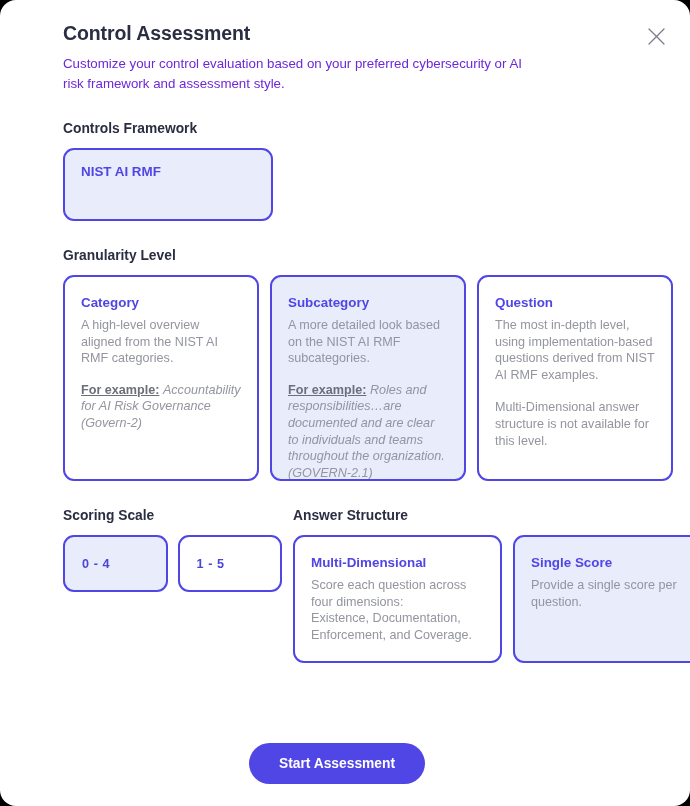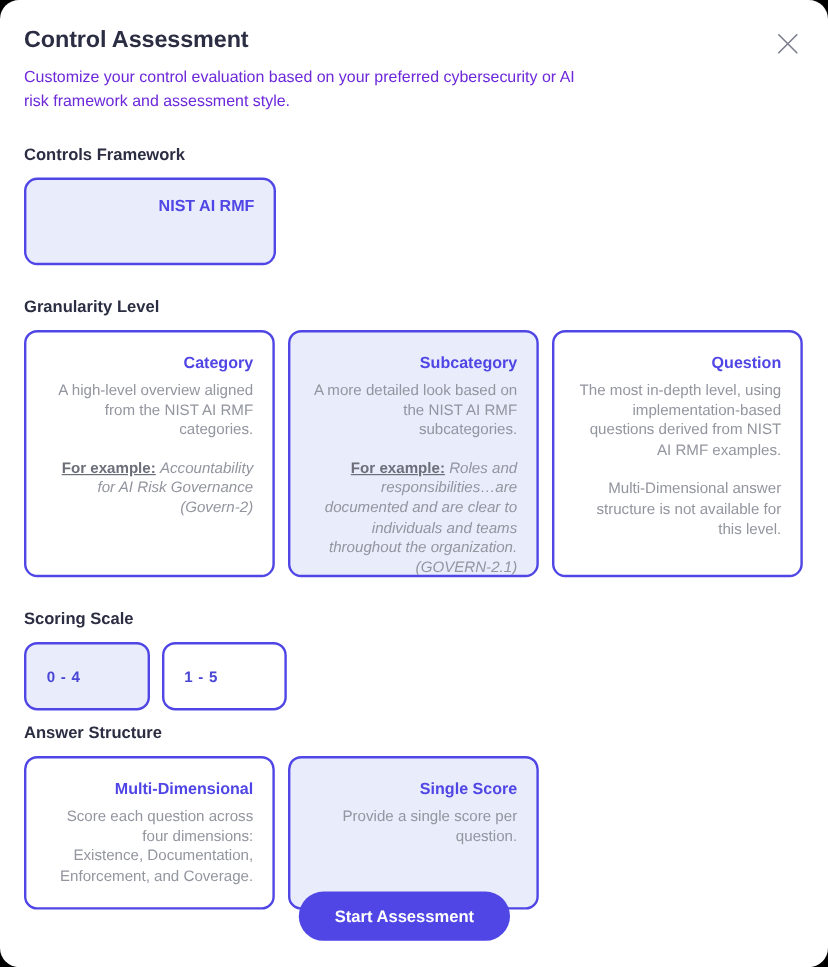--- a/index.html
+++ b/index.html
@@ -32,20 +32,21 @@
     height: 28px;
     display: flex;
     align-items: center;
     justify-content: center;
     cursor: pointer;
   }
   .close-btn svg { display: block; }
 
   .content {
     padding: 22px 17px 0 20px;
+    margin-left: 43px;
   }
 
   .title {
     font-size: 19.5px;
     font-weight: bold;
     color: #2b2d42;
     letter-spacing: -0.1px;
     margin: 0 0 9px 0;
   }
 
@@ -67,21 +68,20 @@
   .section { margin-top: 27px; }
 
   
   .card {
     box-sizing: border-box;
     border: 2px solid #4f46e5;
     border-radius: 11px;
     background: #ffffff;
     padding: 16px 15px;
     cursor: pointer;
-    text-align: right;
   }
   .card.selected {
     background: #e8ecfb;
   }
 
   .card-title {
     font-size: 13.4px;
     font-weight: bold;
     color: #5046e5;
     margin: 0 0 7px 0;
@@ -131,21 +131,20 @@
     text-decoration: underline;
   }
   .example i { font-style: italic; }
   .spaced { margin-top: 16px; }
 
   
   .bottom-row {
     display: flex;
     gap: 11px;
     margin-top: 27px;
-    flex-direction: column;
   }
   .col-scoring { width: 219px; }
   .col-answer { width: 429px; }
 
   .scoring-row { display: flex; gap: 10px; }
   .scale-card {
     width: 120px;
     height: 57px;
     display: flex;
     align-items: center;

